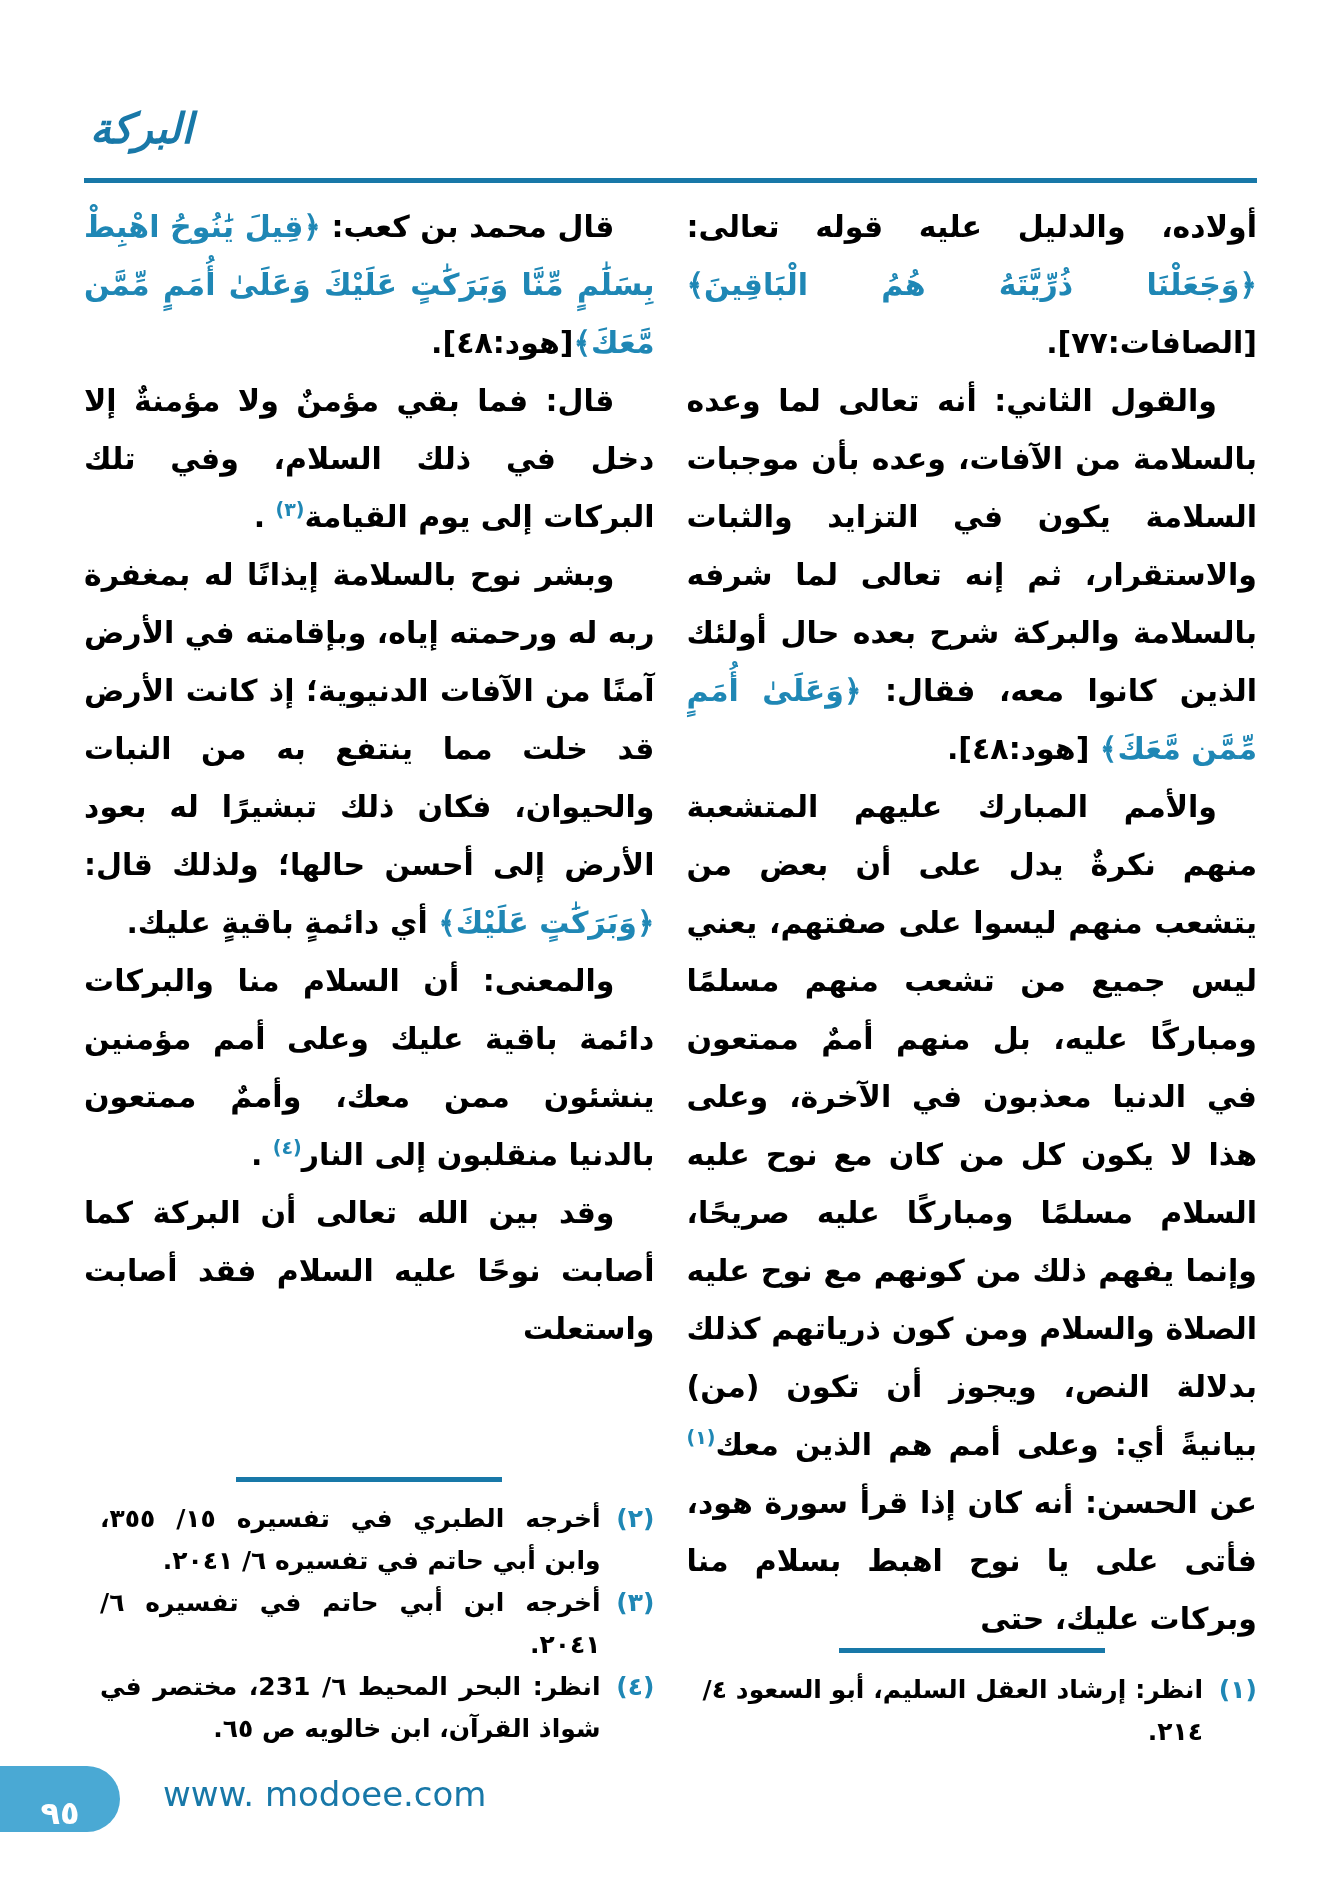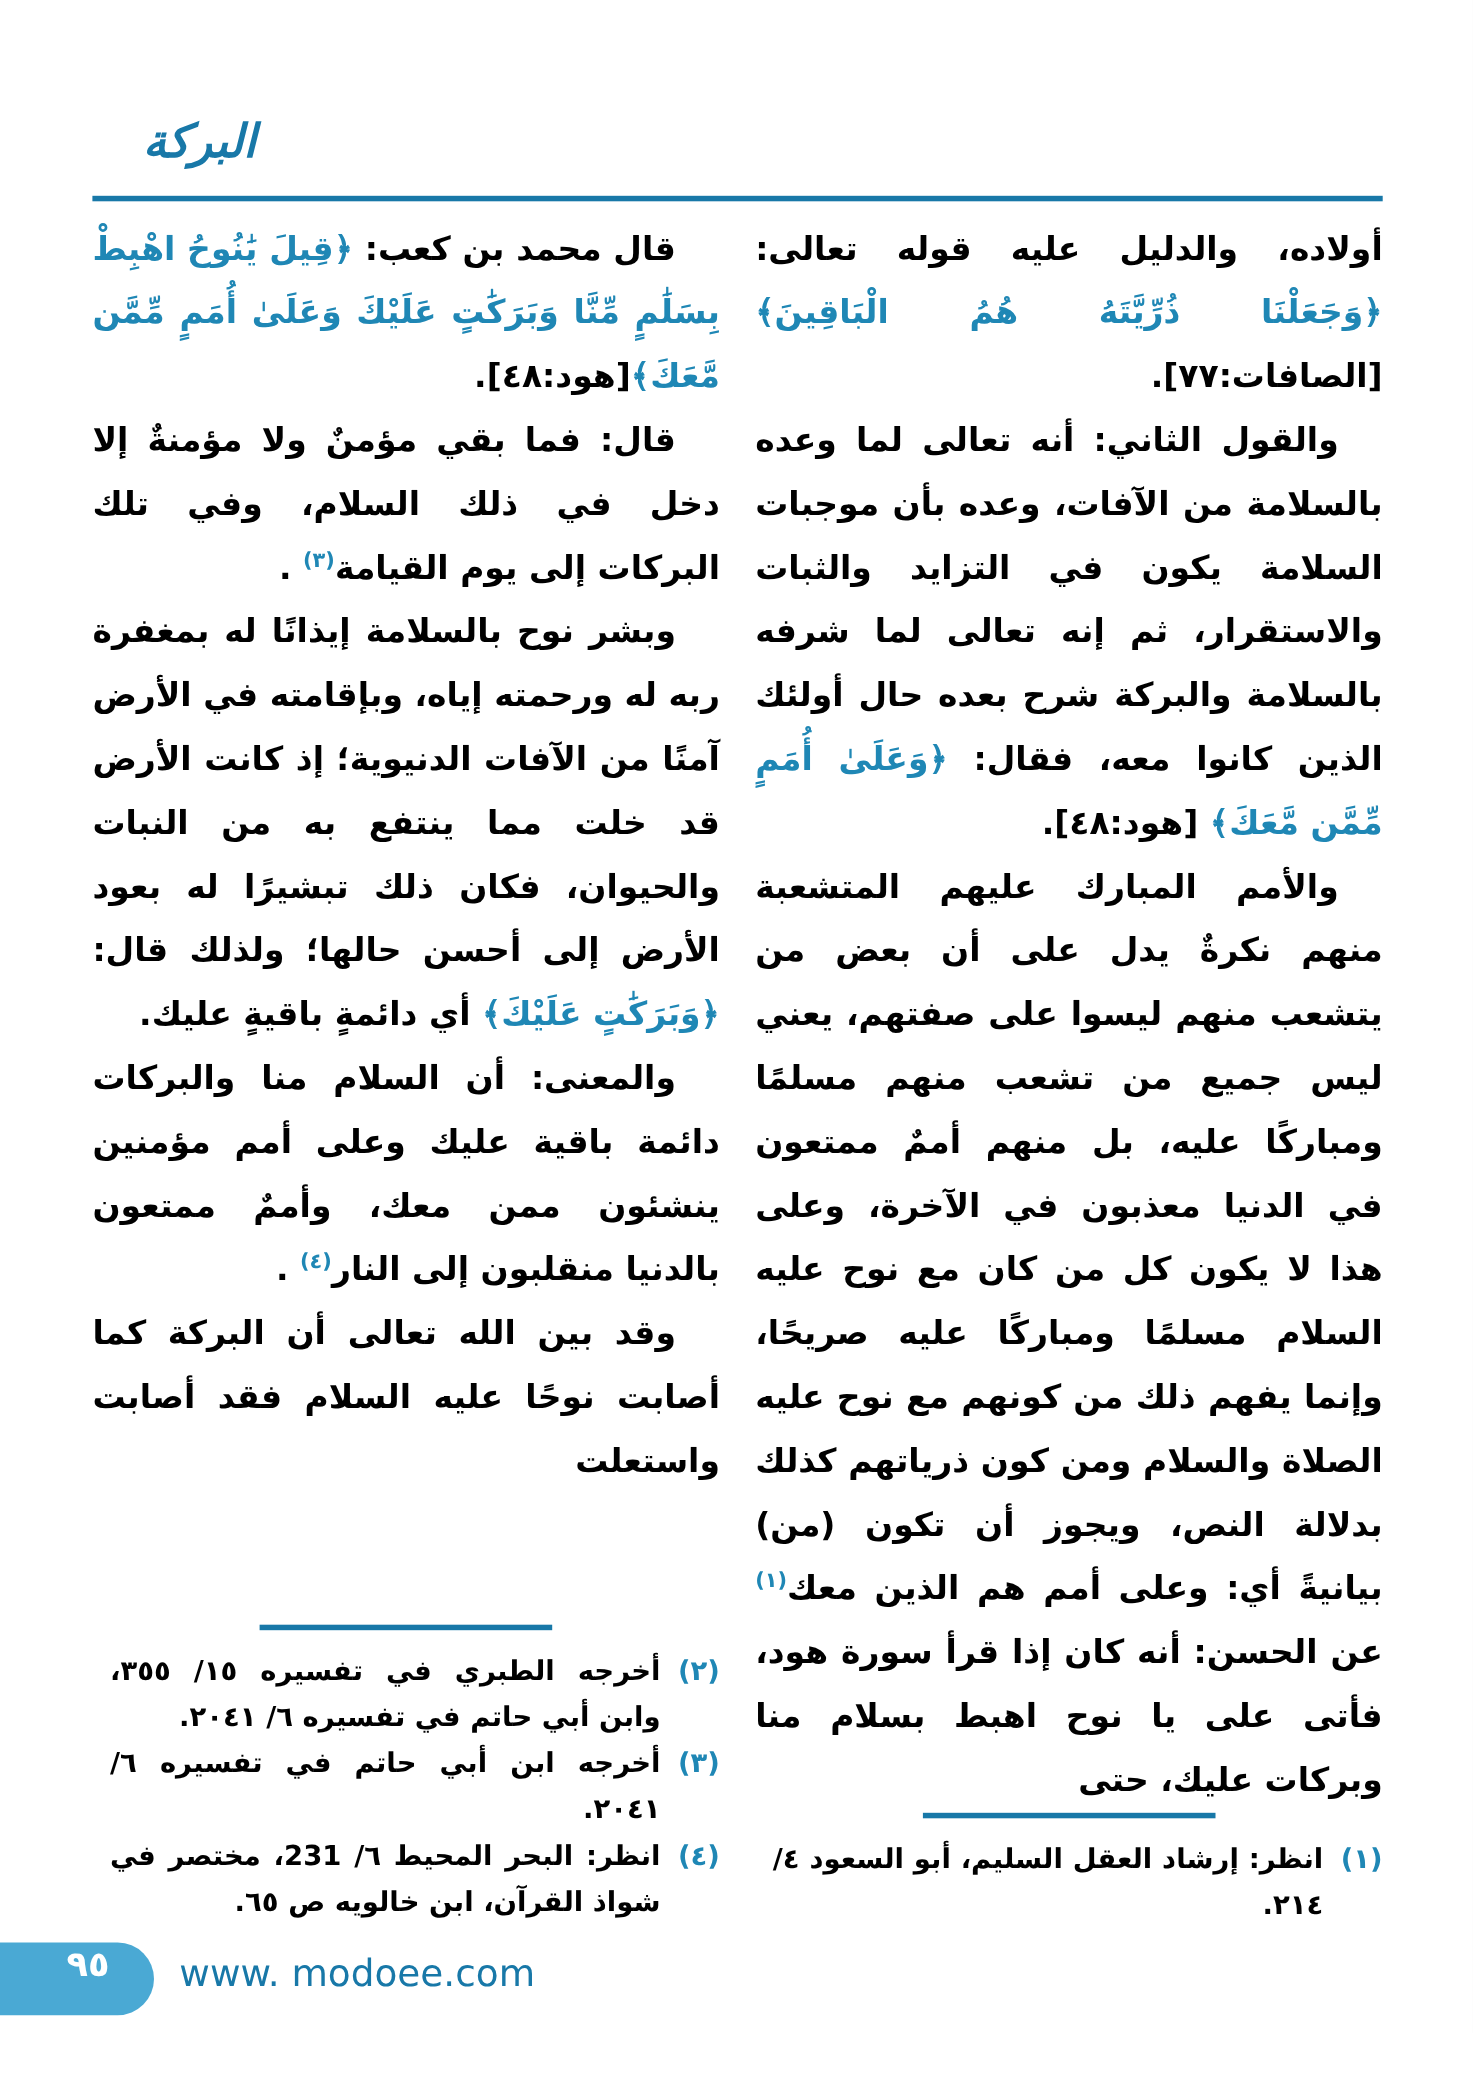--- a/index.html
+++ b/index.html
@@ -12,21 +12,20 @@
     color:#000;
   }
   
   .header-title{
     position:absolute;top:104px;left:90px;
     font-size:42px;font-weight:bold;
     color:var(--accent,#1878a8);
     direction:rtl;
     font-style:italic;
     letter-spacing:-1px;
-    margin-left:40px;
   }
   .header-rule{
     position:absolute;top:178px;left:84px;right:82px;height:5px;
     background:var(--accent,#1878a8);
   }
   
   .columns{
     position:absolute;top:198px;left:84px;right:82px;bottom:140px;
     direction:rtl;
     display:flex;gap:32px;
@@ -60,21 +59,21 @@
     font-size:25px;line-height:42px;font-weight:bold;
     text-align:justify;
   }
   .fn-num{color:var(--quran,#1f87b5);flex:0 0 54px;}
   .fn-text{flex:1 1 auto;min-width:0;margin-left:16px;}
   
   .badge{
     position:absolute;left:0;top:1766px;width:120px;height:66px;
     background:var(--badge,#4aa9d4);
     border-radius:0 33px 33px 0;
-    display:flex;align-items:flex-start;justify-content:center;padding-left:20px;
+    display:flex;align-items:flex-end;justify-content:center;
   }
   .badge-number{color:#ffffff;font-size:32px;font-weight:bold;}
   .website{
     position:absolute;left:163px;top:1774px;
     font-size:34px;color:var(--accent,#1878a8);
     text-decoration:none;
   }
 </style>
 </head>
 <body>

